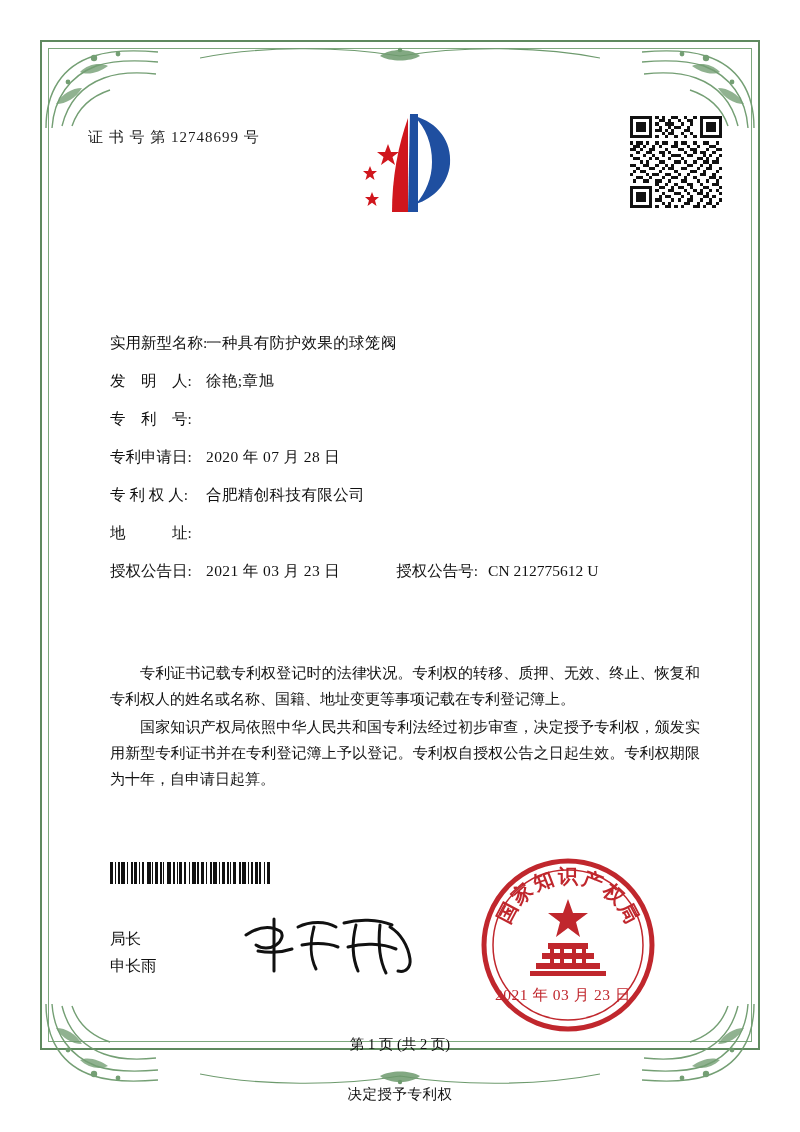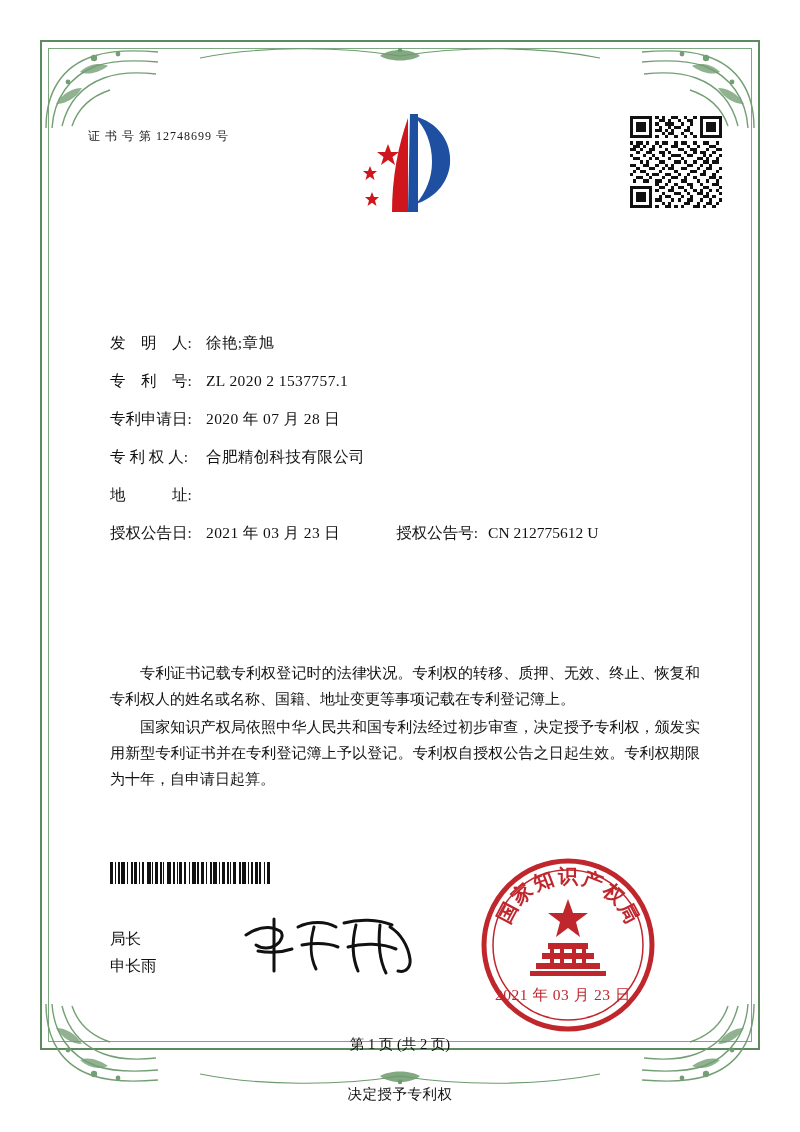--- a/index.html
+++ b/index.html
@@ -57,21 +57,21 @@
   }
   .edge-top { left: 200px; top: 44px; width: 400px; height: 26px; }
   .edge-bottom { left: 200px; bottom: 44px; width: 400px; height: 26px; transform: scaleY(-1); }
   .edge-deco svg { width: 100%; height: 100%; display: block; }
 
   
   .cert-no {
     position: absolute;
     left: 88px;
     top: 128px;
-    font-size: 12px;
+    font-size: 15px;
     letter-spacing: 1px;
     font-family: "Liberation Serif", serif;
     color: #1a1a1a;
   }
 
   .logo {
     position: absolute;
     left: 352px;
     top: 108px;
     width: 108px;
@@ -523,29 +523,32 @@
           <rect x="20" y="28" width="2" height="1"></rect>
           <rect x="23" y="28" width="1" height="1"></rect>
           <rect x="26" y="28" width="1" height="1"></rect>
       </g>
     </svg>
   </div>
 
 
   <div class="fields">
 
+    <div class="field-row">
+      <div class="field-label">实用新型名称:</div>
+      <div class="field-value">一种具有防护效果的球笼阀</div>
+    </div>
 
     <div class="field-row">
       <div class="field-label">发　明　人:</div>
       <div class="field-value">徐艳;章旭</div>
     </div>
 
     <div class="field-row">
       <div class="field-label">专　利　号:</div>
-      <div class="field-value">ZL 2020 2 1537757.1</div>
     </div>
 
     <div class="field-row">
       <div class="field-label">专利申请日:</div>
       <div class="field-value">2020 年 07 月 28 日</div>
     </div>
 
     <div class="field-row">
       <div class="field-label">专 利 权 人:</div>
       <div class="field-value">合肥精创科技有限公司</div>

